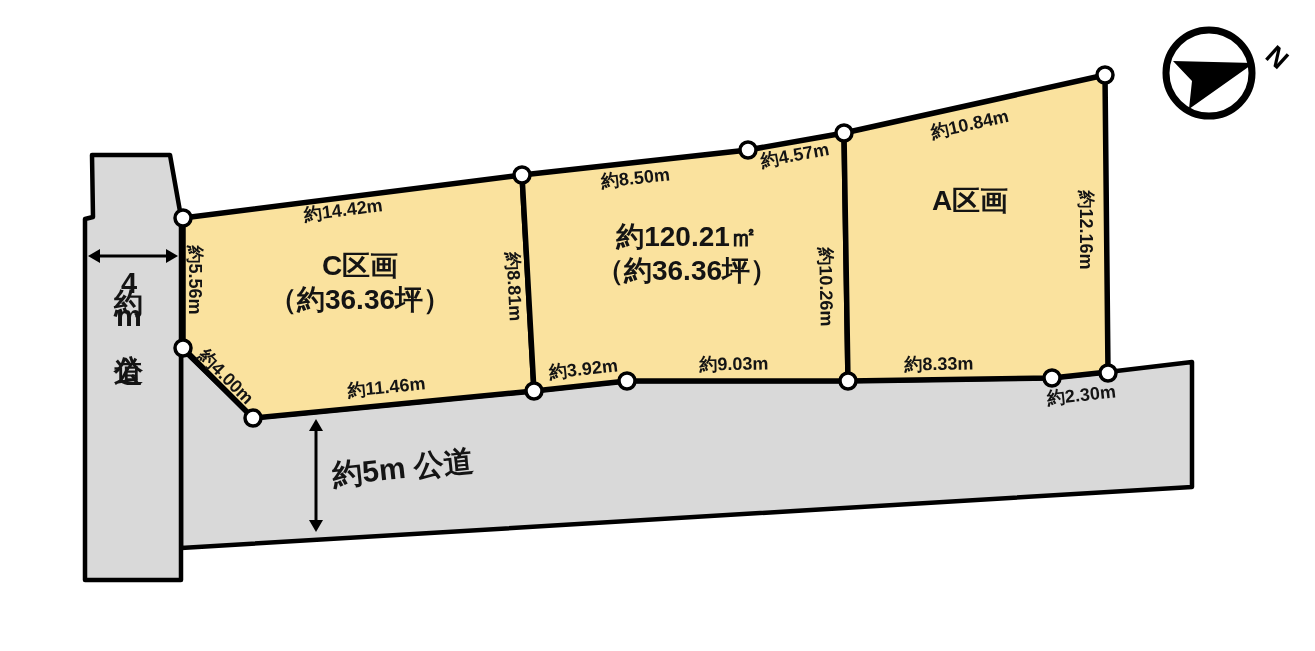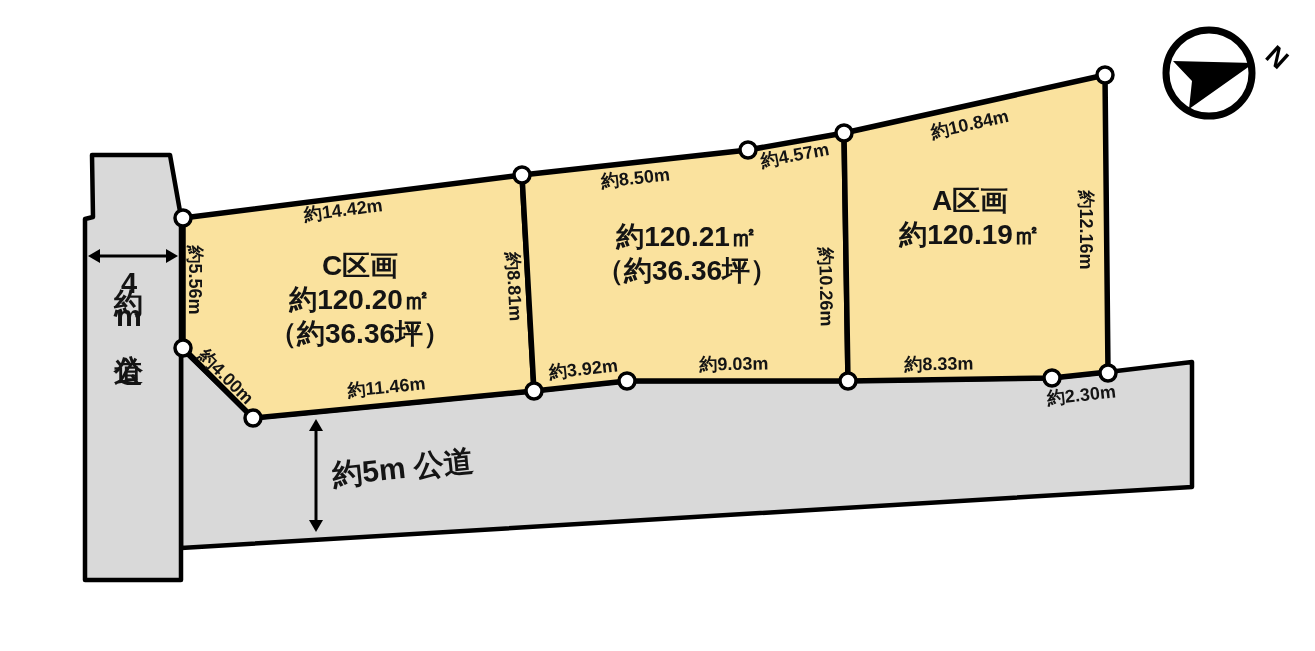--- a/index.html
+++ b/index.html
@@ -96,27 +96,25 @@
 
     <g>
       <circle class="compass-circle" cx="1209" cy="73" r="43"></circle>
       <polygon class="compass-needle" points="1173,61 1254,63 1189,109 1192,81"></polygon>
       <text class="compass-n" x="1271" y="64" transform="rotate(42 1271 64)">N</text>
     </g>
   </svg>
 
   <div class="plot-label plot-label-c">
     <div>C区画</div>
-    <div>約120.20㎡</div>
     <div>（約36.36坪）</div>
   </div>
   <div class="plot-label plot-label-b">
     <div>約120.21㎡</div>
     <div>（約36.36坪）</div>
   </div>
   <div class="plot-label plot-label-a">
     <div>A区画</div>
-    <div>約120.19㎡</div>
   </div>
 
   <div class="road-left-label">約4m公道</div>
 
 </div>
 
 </body></html>

